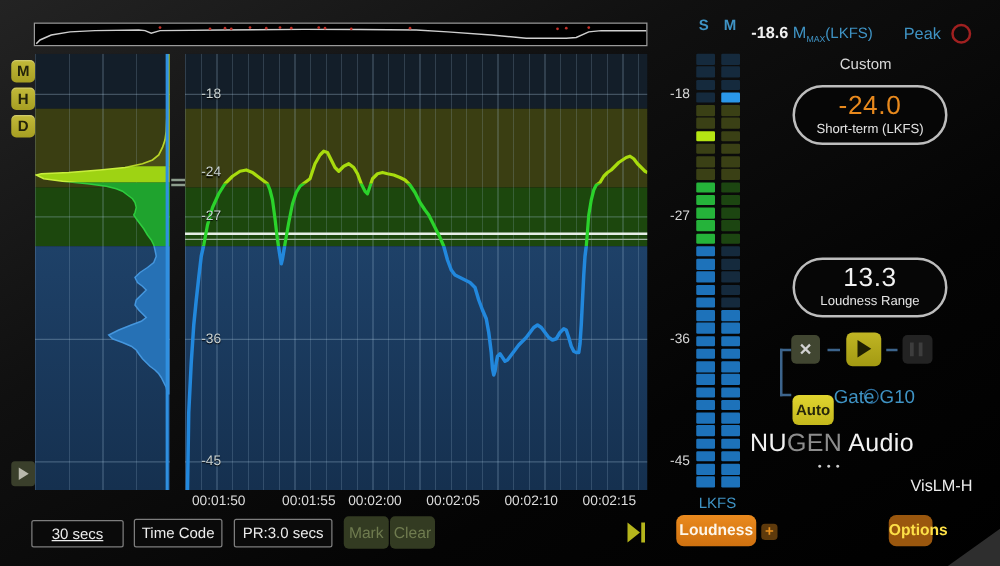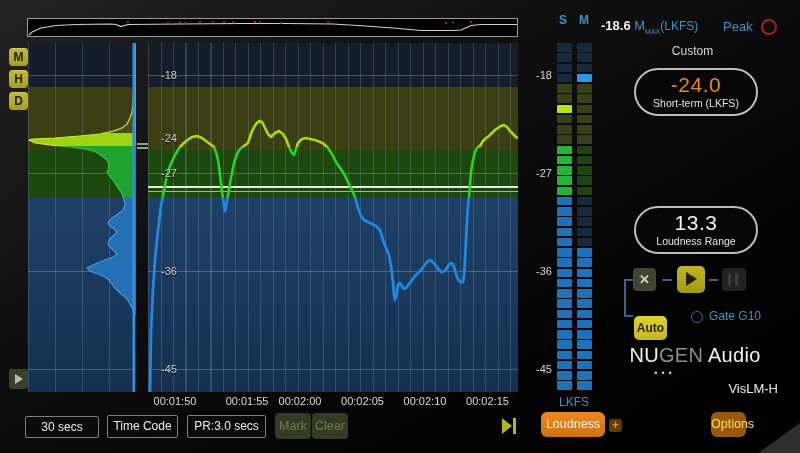--- a/index.html
+++ b/index.html
@@ -50,31 +50,31 @@
             font-size:13px;font-weight:bold;text-align:center;line-height:23px;}
   #btn-play{left:677px;top:266px;width:28px;height:27px;background:linear-gradient(#c0b524,#a39a12);border-radius:5px;}
   #btn-play .tri{position:absolute;left:9px;top:6px;width:0;height:0;border-left:11px solid #1f1f02;
                  border-top:7.5px solid transparent;border-bottom:7.5px solid transparent;}
   #btn-pause{left:722px;top:268px;width:24px;height:23px;background:#232323;}
   #btn-pause i{position:absolute;top:6px;width:3px;height:11px;background:#3d3d3d;}
   .conn{background:#3c648c;}
   #btn-auto{left:634px;top:316px;width:33px;height:24px;background:linear-gradient(#e0d42f,#c4b81c);
             border-radius:5px;color:#26260a;font-weight:bold;font-size:12px;text-align:center;line-height:24px;}
   #gate-ring{left:691px;top:311px;width:10px;height:10px;border:1.5px solid #2e6f9e;border-radius:50%;}
-  #gate-lbl{left:709px;top:309px;font-size:12px;}
-  #logo{left:600px;top:344px;width:190px;text-align:center;font-size:20px;letter-spacing:.3px;color:#f2f2f2;}
+  #gate-lbl{left:667px;top:309px;font-size:15px;}
+  #logo{left:600px;top:344px;width:190px;font-size:20px;letter-spacing:.3px;color:#f2f2f2;}
   #logo .gen{color:#8d8d8d;}
   #logo-dots{left:600px;top:368px;width:130px;text-align:center;color:#cfcfcf;font-size:9px;letter-spacing:4px;}
   #product{left:600px;top:381px;width:178px;text-align:right;color:#ececec;font-size:13px;}
   #lkfs{left:552px;top:395px;width:44px;text-align:center;font-size:12px;}
   
   .selbtn{border:1px solid #7e7e7e;border-radius:2px;background:#0a0a0a;color:#ececec;
           font-size:12px;text-align:center;}
   .markbtn{background:#333b22;border-radius:4px;color:#6f7b4f;font-size:12.5px;text-align:center;line-height:26px;}
-  .orangebtn{border-radius:6px;font-size:12.5px;text-align:center;line-height:25px;}
+  .orangebtn{border-radius:6px;font-size:12.5px;text-align:center;line-height:25px;font-weight:bold;}
   #btn-loudness{left:541px;top:412px;width:64px;height:25px;background:linear-gradient(#ea8a1e,#cf7110);color:#fdf6ea;}
   #btn-plus{left:609px;top:419px;width:13px;height:13px;background:#5e3a0c;border-radius:3px;color:#e8901f;
             font-size:12px;font-weight:bold;text-align:center;line-height:13px;}
   #btn-truepeak{left:627px;top:412px;width:63px;height:25px;background:#8a4c0a;color:#eecf9f;}
   #btn-options{left:711px;top:412px;width:35px;height:25px;background:#9a570e;color:#fde047;}
   #skipend .tri{position:absolute;left:0;top:0;width:0;height:0;border-left:10px solid #b5b51c;
                 border-top:8px solid transparent;border-bottom:8px solid transparent;}
   #skipend .bar{position:absolute;left:11px;top:0;width:2.5px;height:16px;background:#b5b51c;}
   #histplay{left:9px;top:369px;width:19px;height:20px;background:#3a3f2b;border-radius:3px;}
   #histplay .tri{position:absolute;left:6px;top:5px;width:0;height:0;border-left:8px solid #b9b9ac;
@@ -319,21 +319,21 @@
   <div id="btn-auto" class="abs">Auto</div>
   <div id="gate-ring" class="abs"></div>
   <div id="gate-lbl" class="abs blue-t">Gate G10</div>
 
   <div id="logo" class="abs">
     <span>NU</span><span class="gen">GEN</span><span> Audio</span>
   </div>
   <div id="logo-dots" class="abs">•••</div>
   <div id="product" class="abs">VisLM-H</div>
 
-  <div class="abs selbtn" style="left:25px;top:416px;width:72px;height:20px;line-height:20px;">30 secs</div>
+  <div class="abs selbtn" style="left:25px;top:416px;width:72px;height:20px;line-height:20px;text-decoration:underline;">30 secs</div>
   <div class="abs selbtn" style="left:107px;top:415px;width:69px;height:21px;line-height:21px;">Time Code</div>
   <div class="abs selbtn" style="left:187px;top:415px;width:77px;height:21px;line-height:21px;">PR:3.0 secs</div>
   <div class="abs markbtn" style="left:275px;top:413px;width:36px;height:26px;">Mark</div>
   <div class="abs markbtn" style="left:312px;top:413px;width:36px;height:26px;">Clear</div>
   <div id="skipend" class="abs" style="left:502px;top:418px;width:14px;height:16px;">
     <span class="tri"></span>
       <span class="bar"></span>
   </div>
   <div id="btn-loudness" class="abs orangebtn">Loudness</div>
   <div id="btn-plus" class="abs">+</div>

